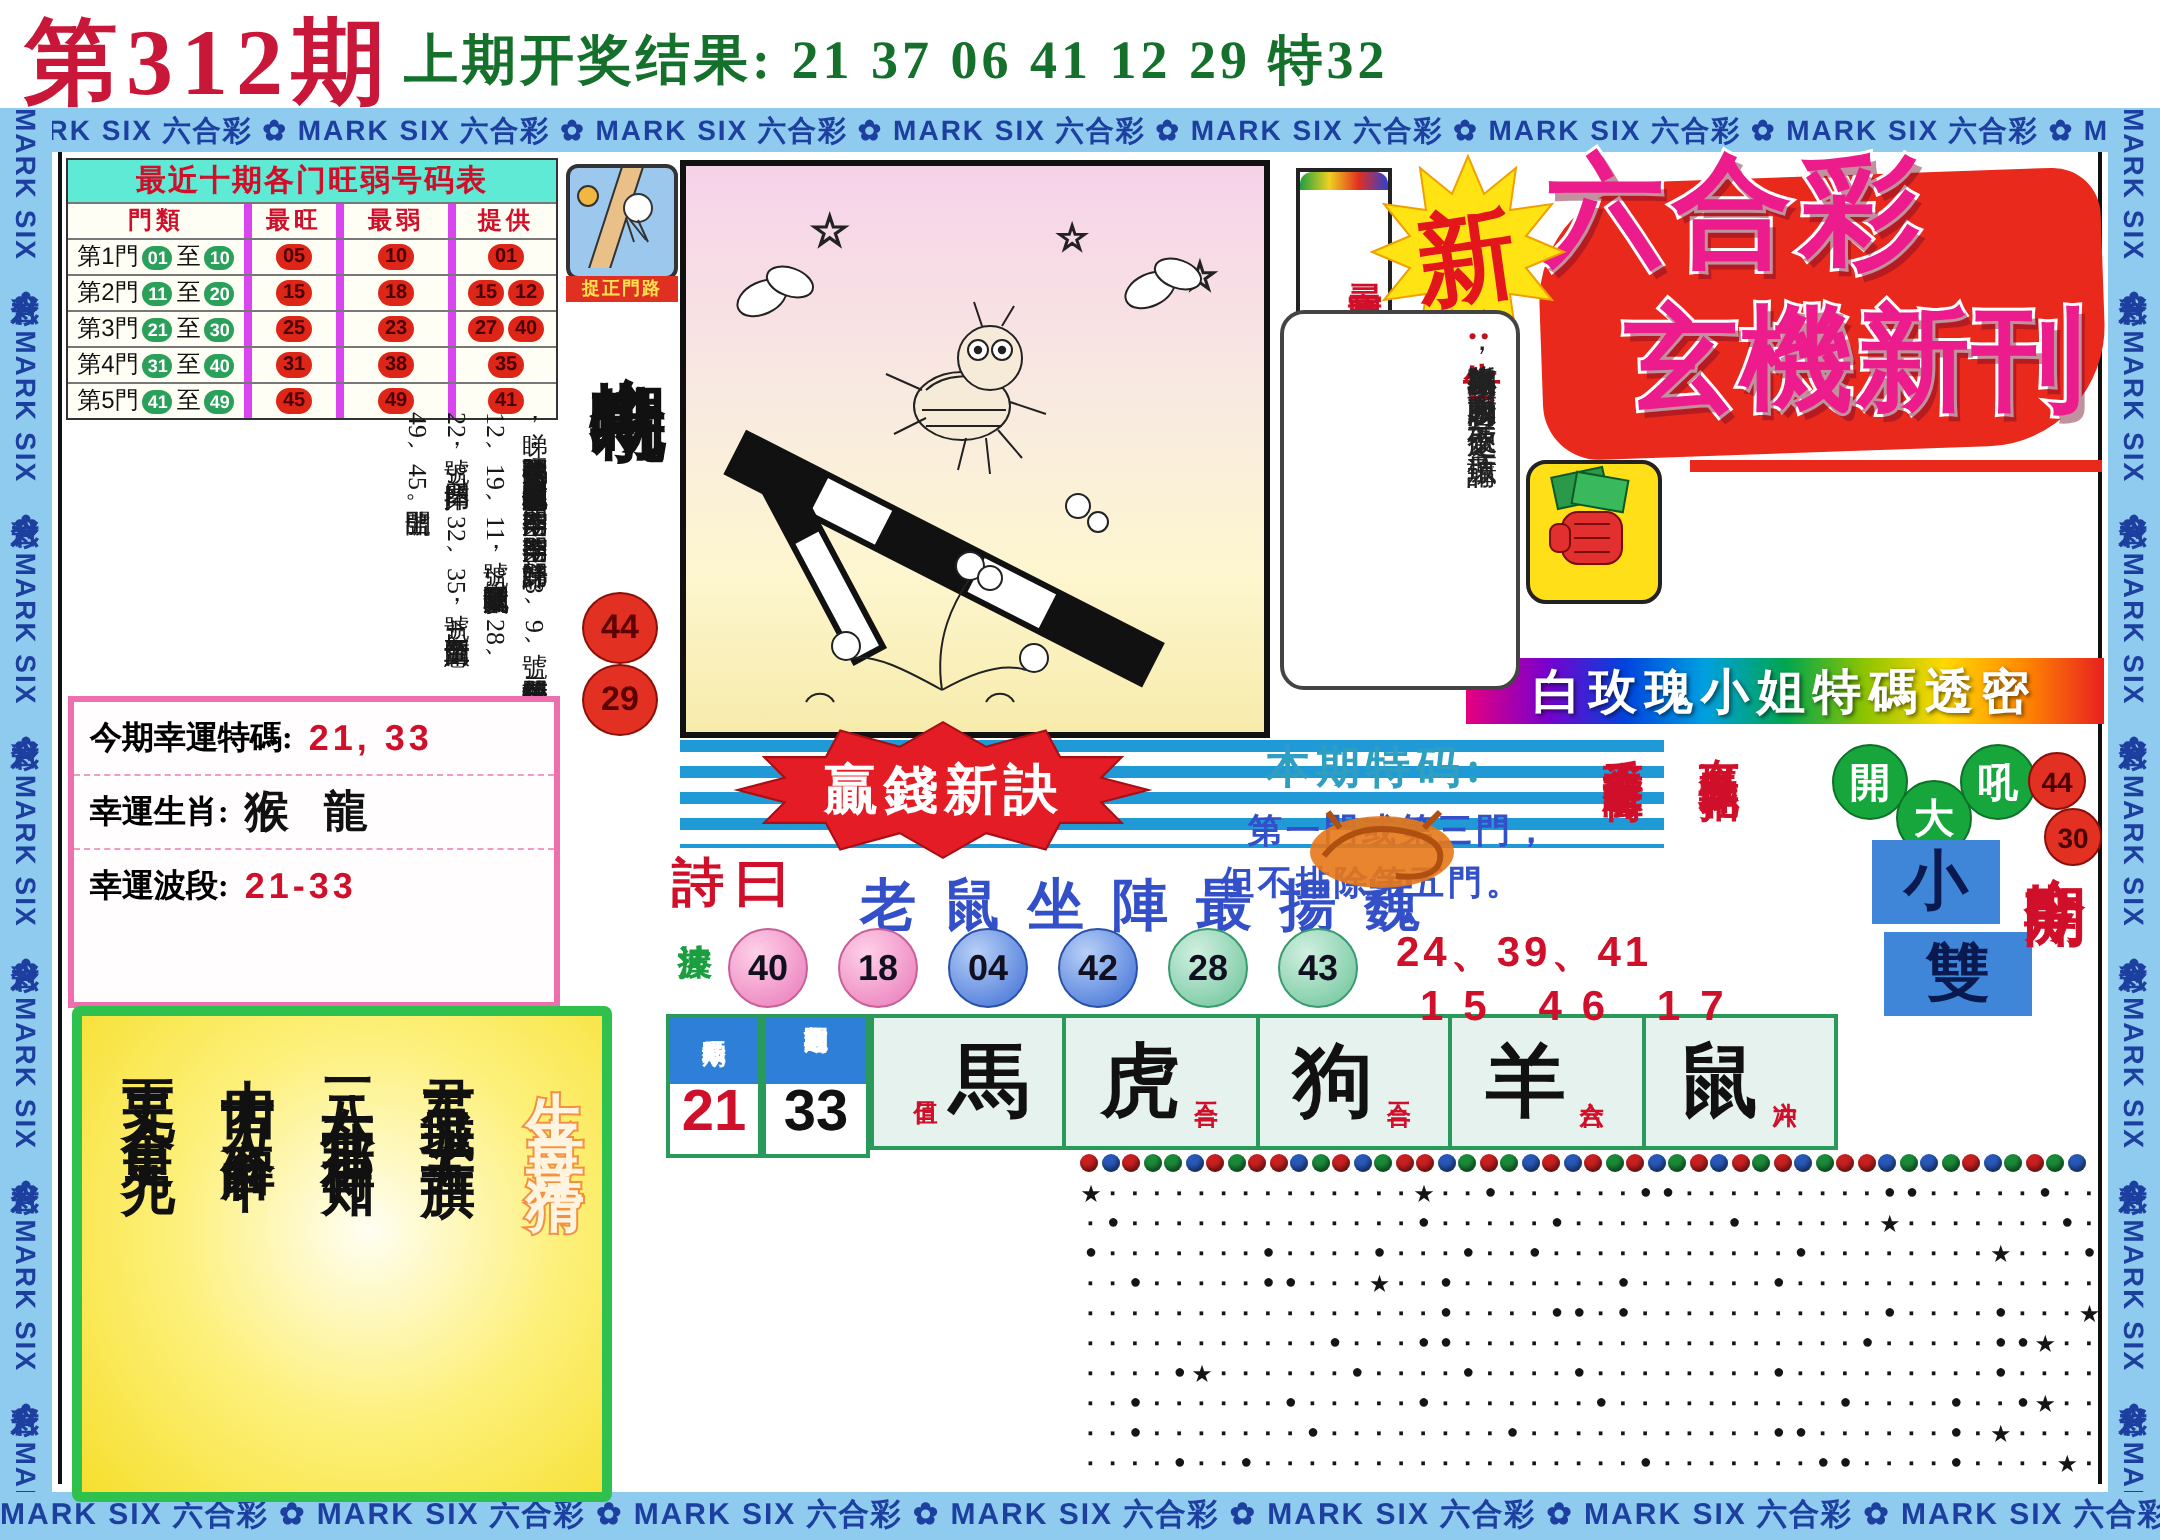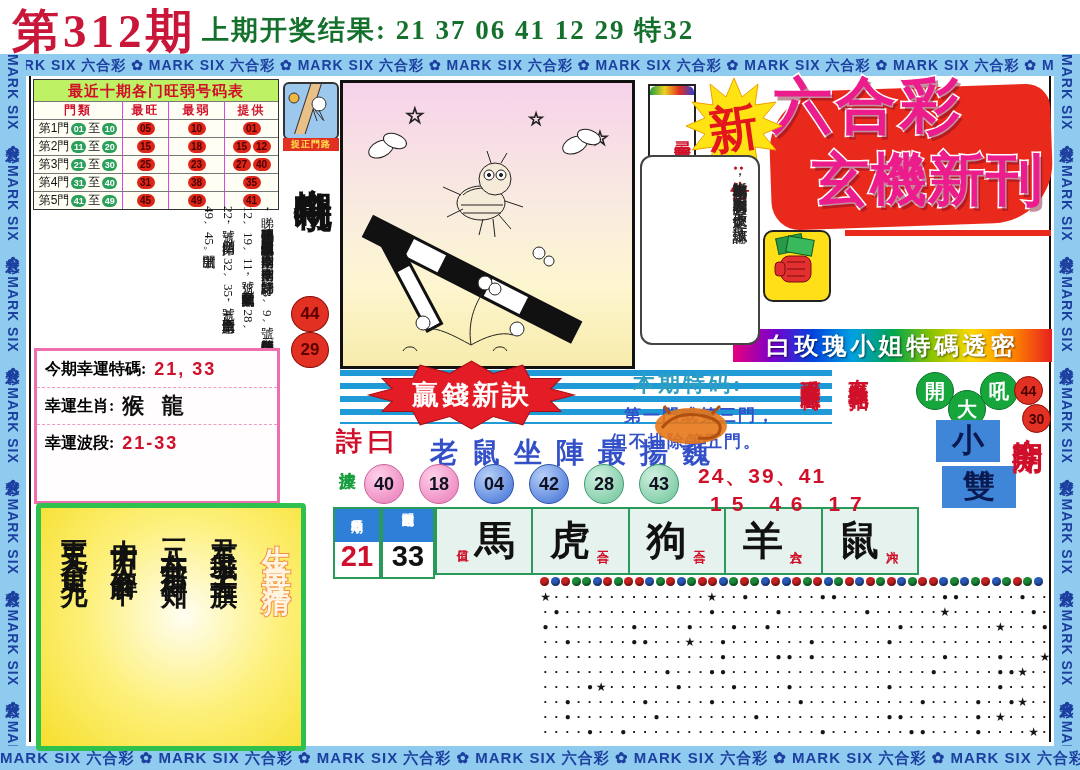--- a/index.html
+++ b/index.html
@@ -14,24 +14,24 @@
   
   .strip{background:#8ecbee;color:#1d3f9f;font-weight:900;font-size:14px;overflow:hidden;white-space:nowrap;letter-spacing:1px;}
   #strip-top{left:0;top:54px;width:1080px;height:22px;line-height:22px;}
   #strip-bottom{left:0;top:746px;width:1080px;height:24px;line-height:24px;font-size:15px;}
   #strip-left{left:0;top:54px;width:26px;height:692px;writing-mode:vertical-rl;line-height:26px;}
   #strip-right{left:1054px;top:54px;width:26px;height:692px;writing-mode:vertical-rl;line-height:26px;}
   .frameline{background:#111;width:2px;top:76px;height:666px;}
 
   
   #hot{left:33px;top:79px;width:244px;border:1px solid #333;background:#fffef4;}
-  #hot-title{height:21px;line-height:21px;text-align:center;background:#bef264;color:#d0102a;
+  #hot-title{height:21px;line-height:21px;text-align:center;background:#5eead4;color:#d0102a;
              font-weight:900;font-size:15px;letter-spacing:1px;}
   .trow{display:grid;grid-template-columns:88px 46px 56px 1fr;border-top:1px solid #777;}
-  .tcell{display:flex;align-items:center;justify-content:center;height:17px;font-size:12px;gap:2px;border-left:1px solid #d946ef;}
+  .tcell{display:flex;align-items:center;justify-content:center;height:17px;font-size:12px;gap:2px;border-left:4px solid #d946ef;}
   .tcell:first-child{border-left:none;}
   .th{color:#d0102a;font-weight:900;font-size:12px;letter-spacing:2px;}
   .gate{font-weight:400;color:#111;}
   .gpill{display:inline-block;min-width:15px;height:12px;line-height:12px;border-radius:7px;background:#2aa05a;
          color:#fff;font-size:9px;font-weight:700;text-align:center;}
   .rpill{display:inline-block;min-width:18px;height:13px;line-height:13px;border-radius:8px;background:#dd2518;
          color:#4a0000;font-size:10px;font-weight:900;text-align:center;}
 
   
   #analysis{left:33px;top:206px;width:244px;height:138px;writing-mode:vertical-rl;

